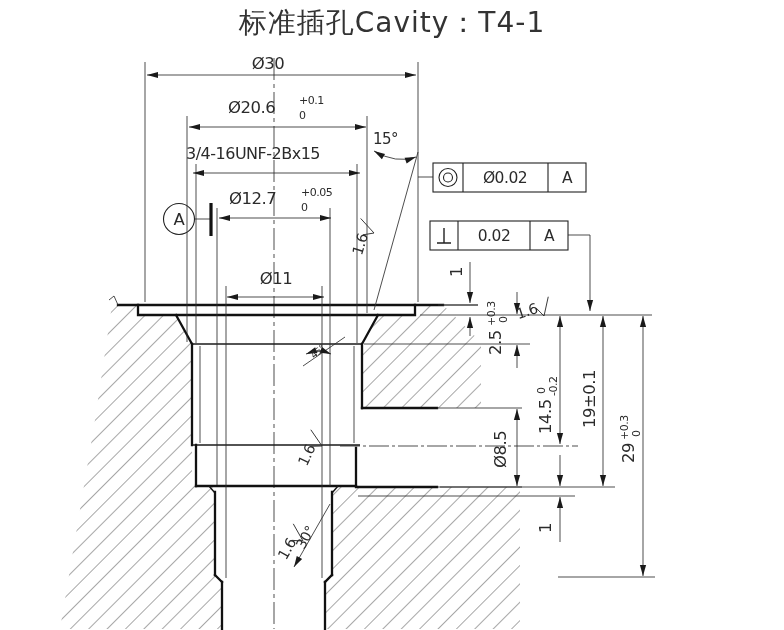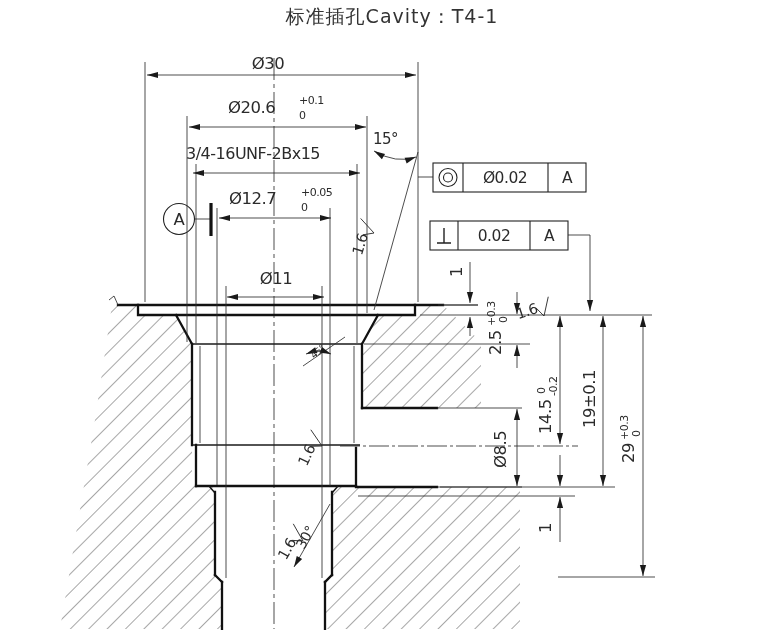--- a/index.html
+++ b/index.html
@@ -1,19 +1,19 @@
 <!DOCTYPE html>
 <html><head>
 <meta charset="utf-8">
 <style>
   html,body{margin:0;padding:0;background:#fff;}
   #stage{position:relative;width:784px;height:630px;background:#ffffff;overflow:hidden;
          font-family:"DejaVu Sans",sans-serif;}
   #title{position:absolute;top:4px;left:0;width:100%;text-align:center;
-         font-size:19px;color:#333;letter-spacing:1px;}
+         font-size:28px;color:#333;letter-spacing:1px;}
   svg{position:absolute;top:0;left:0;}
   svg text{fill:#2b2b2b;font-family:"DejaVu Sans",sans-serif;letter-spacing:-0.5px;}
   .dt{font-size:16.5px;}
   .tol{font-size:11px;}
   .thin{stroke:#2e2e2e;stroke-width:0.85;fill:none;}
   .med{stroke:#1a1a1a;stroke-width:1.5;fill:none;}
   .thick{stroke:#111;stroke-width:2.3;fill:none;stroke-linecap:square;}
   .dim{stroke:#2e2e2e;stroke-width:0.85;fill:none;}
   .frame{stroke:#222;stroke-width:1.1;fill:none;}
 </style>

